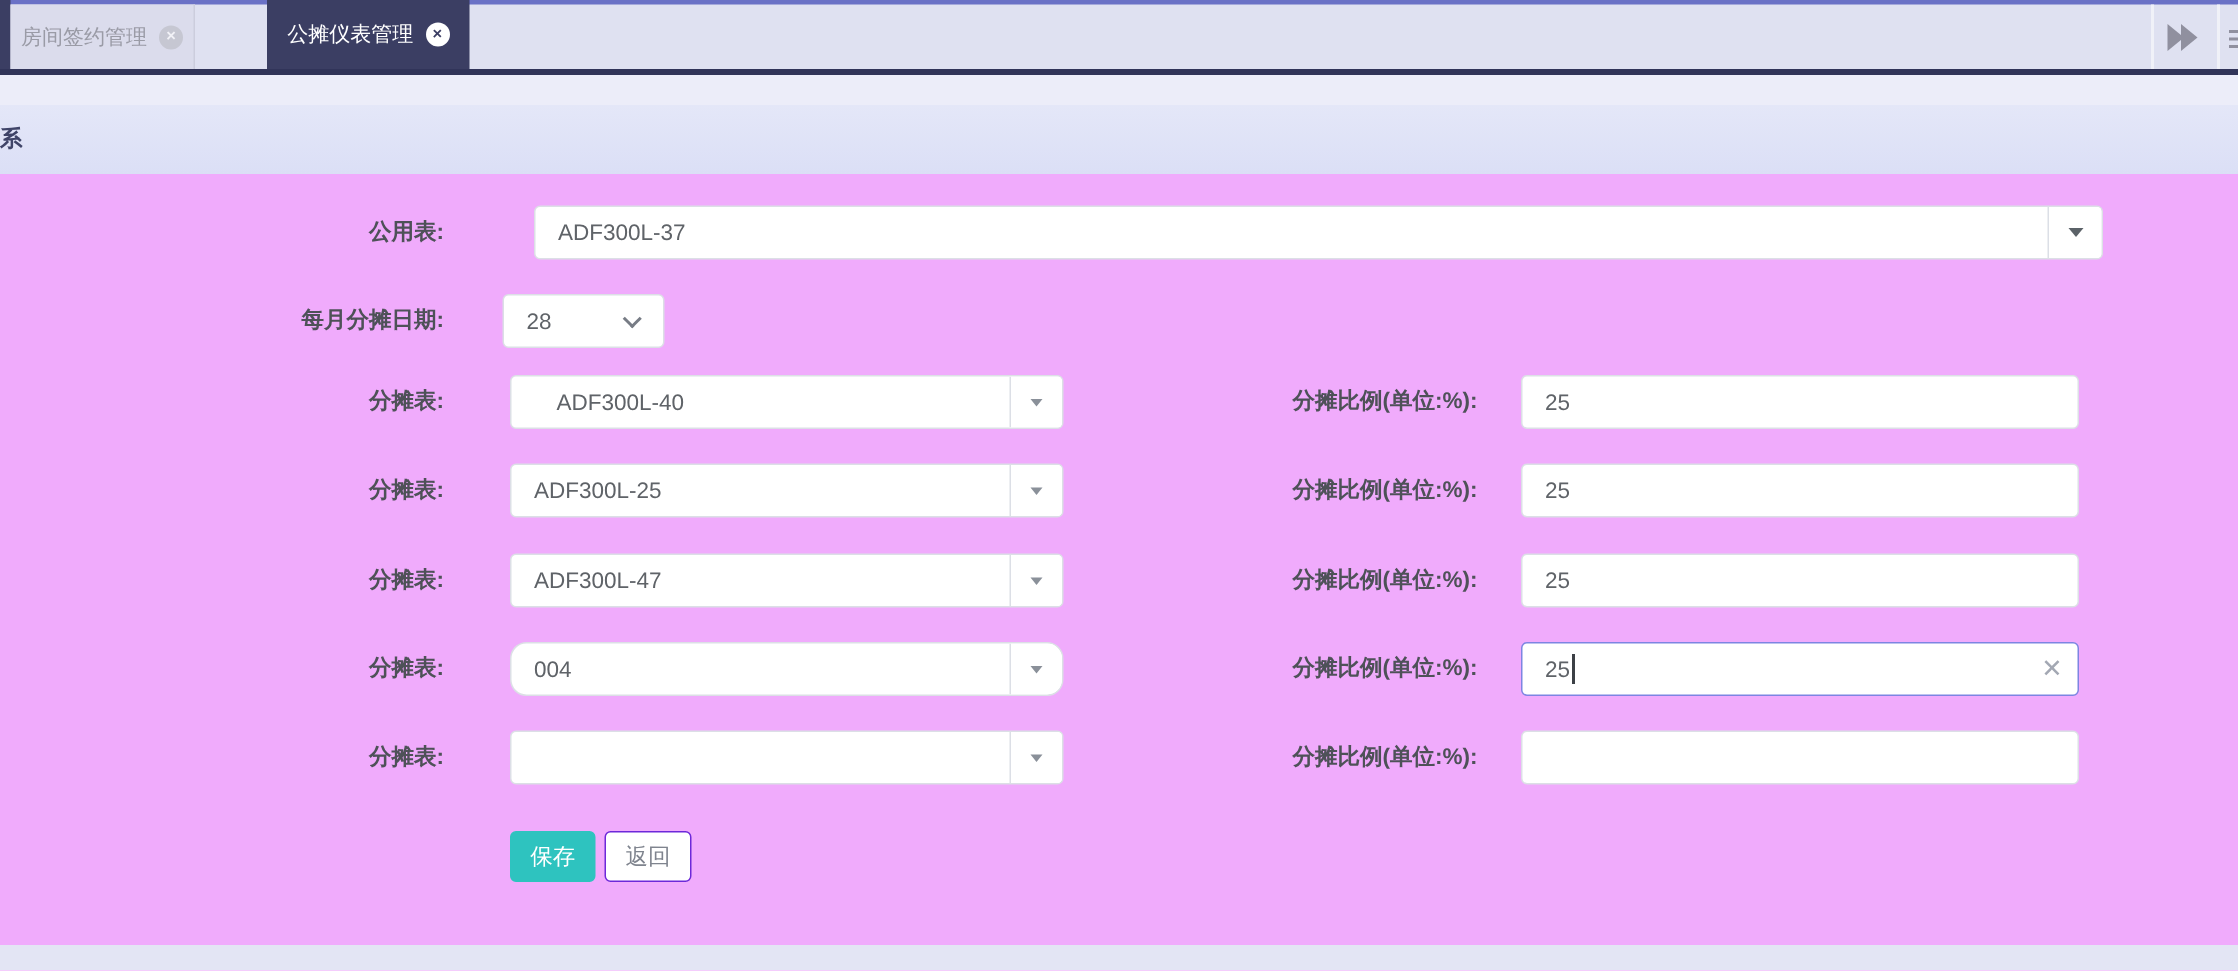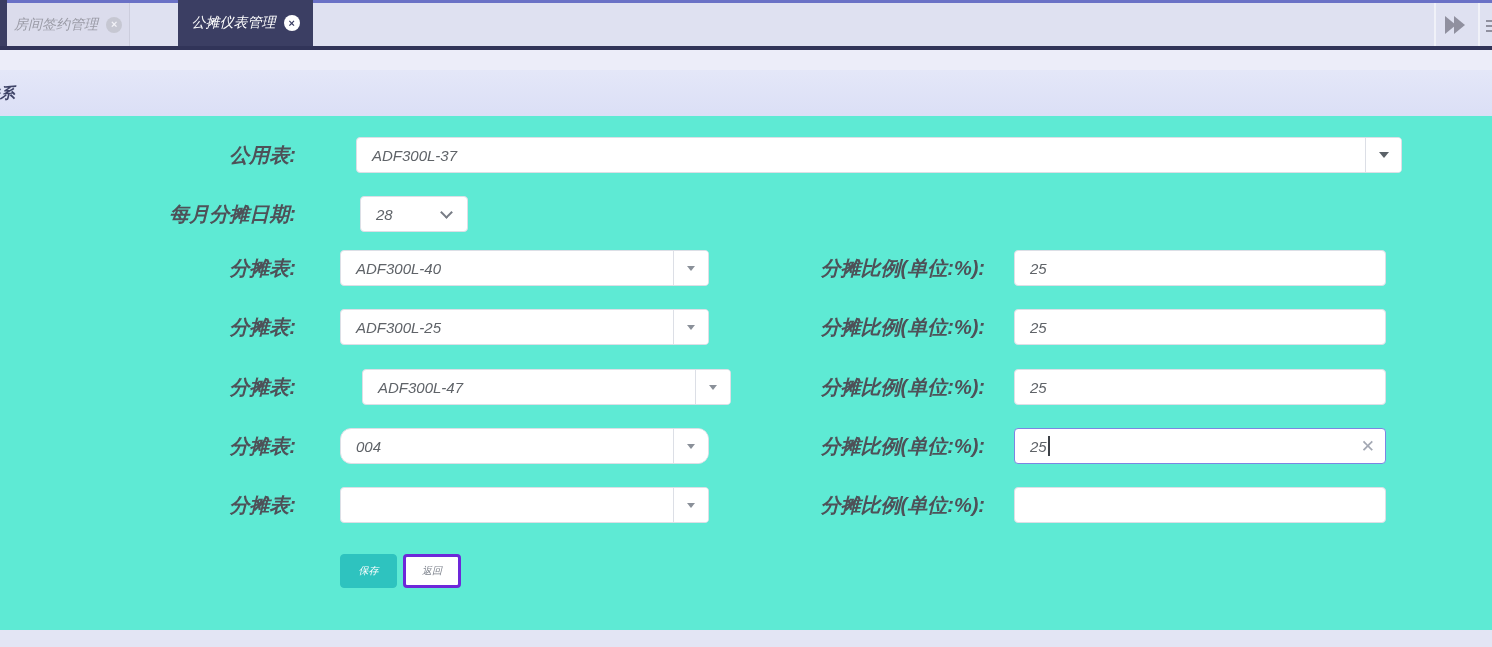--- a/index.html
+++ b/index.html
@@ -1,21 +1,21 @@
 <!DOCTYPE html>
 <html><head>
 <meta charset="utf-8">
 <style>
   * { margin:0; padding:0; box-sizing:border-box; }
   html,body { width:1492px; height:647px; }
   body {
     font-family:"Liberation Sans","DejaVu Sans",sans-serif;
     background:#ffffff; overflow:hidden; position:relative;
   }
-  .screen { position:relative; width:1492px; height:647px; background:#5eead4; overflow:hidden;font-style:italic; }
+  .screen { position:relative; width:1492px; height:647px; background:#f0abfc; overflow:hidden; }
 
   
   .tabbar {
     position:absolute; left:0; top:0; width:1492px; height:50px;
     background:#dfe1f1; border-bottom:4px solid #313459; overflow:hidden;
   }
   .tabbar .topline { position:absolute; left:0; top:0; width:100%; height:3px; background:#6a71c6; }
   .tab {
     position:absolute; top:3px; height:43px; display:flex; align-items:center; justify-content:center;
     gap:8px; font-size:14px; cursor:pointer;
@@ -52,21 +52,21 @@
   }
   .band-title {
     position:absolute; left:-15px; top:0; height:46px; line-height:46px;
     font-size:15px; font-weight:bold; color:#3f4468; white-space:nowrap;
   }
   .band-bottom { position:absolute; left:0; top:630px; width:1492px; height:17px; background:#e3e5f4; }
 
   
   .form-label {
     position:absolute; height:36px; line-height:36px; text-align:right;
-    font-size:20px; font-weight:bold; color:#4e5158; white-space:nowrap;
+    font-size:15px; font-weight:bold; color:#4e5158; white-space:nowrap;
   }
   .ibox {
     position:absolute; height:36px; background:#fff; border:1px solid #dcdfe6; border-radius:4px;
     font-size:15px; color:#5f6368; display:flex; align-items:center; overflow:hidden;
   }
   .ibox .val { padding-left:15px; white-space:nowrap; }
   .combo-btn {
     position:absolute; right:0; top:0; bottom:0; width:36px; border-left:1px solid #dcdfe6;
     display:flex; align-items:center; justify-content:center; background:#fff; cursor:pointer;
   }
@@ -77,25 +77,25 @@
     transform:rotate(45deg); margin-right:16px; margin-top:-4px;
   }
   .ibox.focused { border-color:#7d85e2; }
   .text-cursor { width:2px; height:20px; background:#3c4046; margin-left:1px; }
   .clear-x {
     position:absolute; right:10px; top:0; bottom:0; display:flex; align-items:center;
     color:#a3a8b3; font-size:17px; cursor:pointer;
   }
 
   .btn {
-    position:absolute; height:34px; border-radius:4px; font-size:10px;
+    position:absolute; height:34px; border-radius:4px; font-size:15px;
     display:flex; align-items:center; justify-content:center; cursor:pointer;
   }
   .btn-save { left:340px; top:554px; width:57px; background:#2ec3bf; color:#ffffff; border:1px solid #2ec3bf; }
-  .btn-back { left:403px; top:554px; width:58px; background:#ffffff; color:#7f848e; border:3px solid #6d28d9; }
+  .btn-back { left:403px; top:554px; width:58px; background:#ffffff; color:#7f848e; border:1px solid #6d28d9; }
 </style>
 </head>
 <body>
 
 <div class="screen">
 
   <div class="tabbar">
     <div class="topline"></div>
     <div class="leftsliver"></div>
 
@@ -129,27 +129,27 @@
 
   <div class="form-label" style="left:0; top:137px; width:296px;">公用表:</div>
   <div class="ibox" style="left:356px; top:137px; width:1046px;">
     <span class="val">ADF300L-37</span>
     <span class="combo-btn">
       <span class="caret-down"></span>
     </span>
   </div>
 
   <div class="form-label" style="left:0; top:196px; width:296px;">每月分摊日期:</div>
-  <div class="ibox" style="left:360px; top:196px; width:108px; justify-content:space-between;">
+  <div class="ibox" style="left:335px; top:196px; width:108px; justify-content:space-between;">
     <span class="val">28</span>
     <span class="chevron-down"></span>
   </div>
 
   <div class="form-label" style="left:0; top:250px; width:296px;">分摊表:</div>
-  <div class="ibox" style="left:340px; top:250px; width:369px;">
+  <div class="ibox" style="left:340px; top:250px; width:369px;padding-left:15px;">
     <span class="val">ADF300L-40</span>
     <span class="combo-btn" style="width:35px;">
         <span class="caret-down small"></span>
       </span>
   </div>
   <div class="form-label" style="left:700px; top:250px; width:285px;">分摊比例(单位:%):</div>
   <div class="ibox" style="left:1014px; top:250px; width:372px;">
     <span class="val">25</span>
   </div>
 
@@ -159,21 +159,21 @@
     <span class="combo-btn" style="width:35px;">
         <span class="caret-down small"></span>
       </span>
   </div>
   <div class="form-label" style="left:700px; top:309px; width:285px;">分摊比例(单位:%):</div>
   <div class="ibox" style="left:1014px; top:309px; width:372px;">
     <span class="val">25</span>
   </div>
 
   <div class="form-label" style="left:0; top:369px; width:296px;">分摊表:</div>
-  <div class="ibox" style="left:340px; top:369px; width:369px;margin-left:22px;">
+  <div class="ibox" style="left:340px; top:369px; width:369px;">
     <span class="val">ADF300L-47</span>
     <span class="combo-btn" style="width:35px;">
         <span class="caret-down small"></span>
       </span>
   </div>
   <div class="form-label" style="left:700px; top:369px; width:285px;">分摊比例(单位:%):</div>
   <div class="ibox" style="left:1014px; top:369px; width:372px;">
     <span class="val">25</span>
   </div>
 

